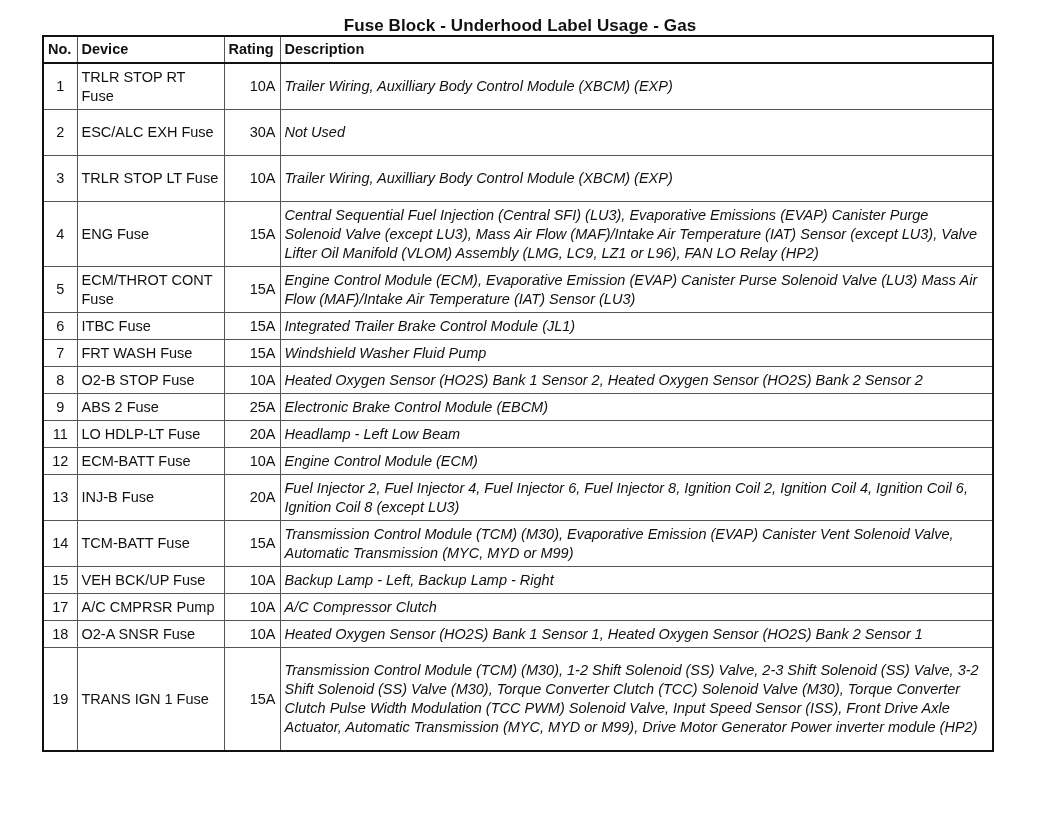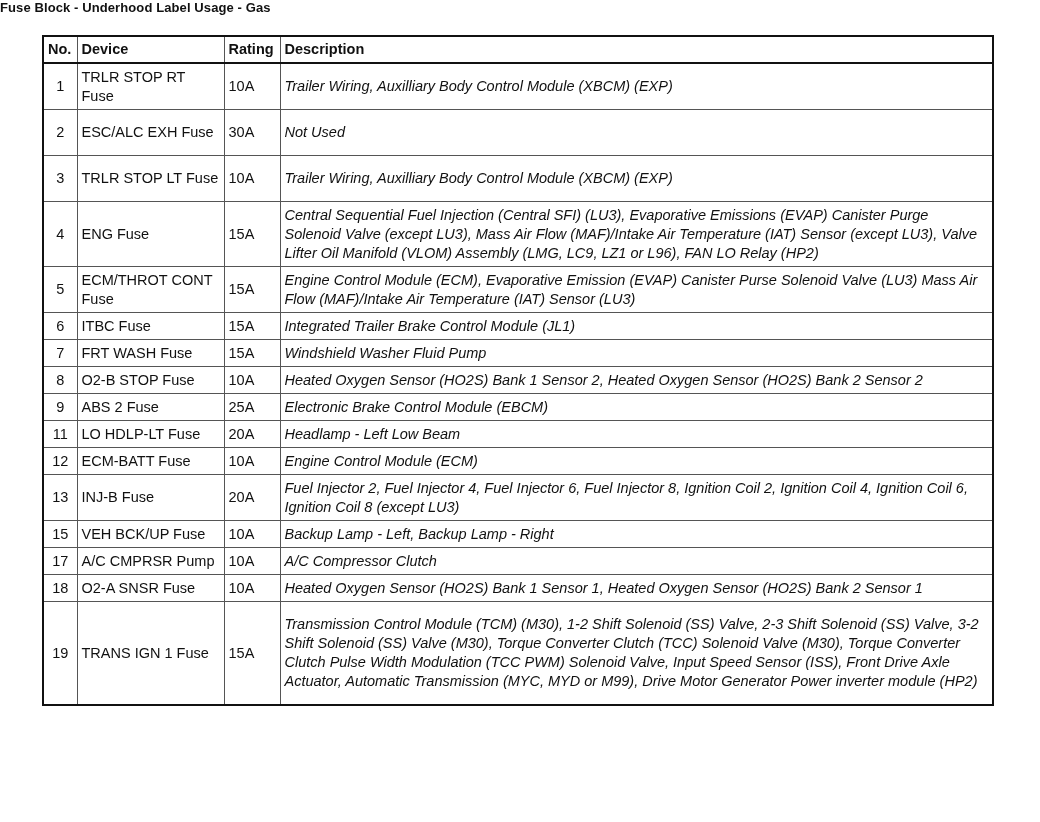--- a/index.html
+++ b/index.html
@@ -1,27 +1,27 @@
 <!DOCTYPE html>
 <html><head>
 <meta charset="utf-8">
 <style>
   html, body { margin: 0; padding: 0; background: #ffffff; }
   body { width: 1040px; height: 822px; overflow: hidden; position: relative;
          font-family: "Liberation Sans", sans-serif; color: #111; }
-  .title { position: absolute; top: 0; left: 0; width: 1040px; 
-           font-weight: bold; font-size: 13px; letter-spacing: 0.1px; }
+  .title { position: absolute; top: 16px; left: 0; width: 1040px; text-align: center;
+           font-weight: bold; font-size: 17px; letter-spacing: 0.1px; }
   table.fuses { position: absolute; top: 35px; left: 42px; width: 952px;
                 border-collapse: collapse; border: 2px solid #111; table-layout: fixed;
                 font-size: 14.5px; line-height: 19px; }
   table.fuses th, table.fuses td { border: 1px solid #555; padding: 0 4px; vertical-align: middle; }
   table.fuses th { font-weight: bold; height: 25px; text-align: left; border-bottom: 2px solid #111; }
   col.c-no { width: 34px; } col.c-dev { width: 147px; } col.c-rat { width: 56px; } col.c-desc { width: auto; }
   td.no { text-align: center; padding: 0; }
-  td.rat { text-align: left; padding-right: 13px; }
+  td.rat { text-align: right; padding-right: 13px; }
   td.dev { padding-left: 3px; }
   td.desc { padding-left: 3px; padding-right: 6px; font-style: italic; }
   tr.r1 td { height: 26px; }
   tr.r2 td { height: 45px; }
   tr.r3 td { height: 64px; }
   tr.r5 td { height: 102px; }
 </style>
 </head>
 <body>
 
@@ -108,20 +108,26 @@
         <td class="dev">ECM-BATT Fuse</td>
         <td class="rat">10A</td>
         <td class="desc">Engine Control Module (ECM)</td>
       </tr>
       <tr class="r2">
         <td class="no">13</td>
         <td class="dev">INJ-B Fuse</td>
         <td class="rat">20A</td>
         <td class="desc">Fuel Injector 2, Fuel Injector 4, Fuel Injector 6, Fuel Injector 8, Ignition Coil 2, Ignition Coil 4, Ignition Coil 6, Ignition Coil 8 (except LU3)</td>
       </tr>
+      <tr class="r2">
+        <td class="no">14</td>
+        <td class="dev">TCM-BATT Fuse</td>
+        <td class="rat">15A</td>
+        <td class="desc">Transmission Control Module (TCM) (M30), Evaporative Emission (EVAP) Canister Vent Solenoid Valve, Automatic Transmission (MYC, MYD or M99)</td>
+      </tr>
       <tr class="r1">
         <td class="no">15</td>
         <td class="dev">VEH BCK/UP Fuse</td>
         <td class="rat">10A</td>
         <td class="desc">Backup Lamp - Left, Backup Lamp - Right</td>
       </tr>
       <tr class="r1">
         <td class="no">17</td>
         <td class="dev">A/C CMPRSR Pump</td>
         <td class="rat">10A</td>

